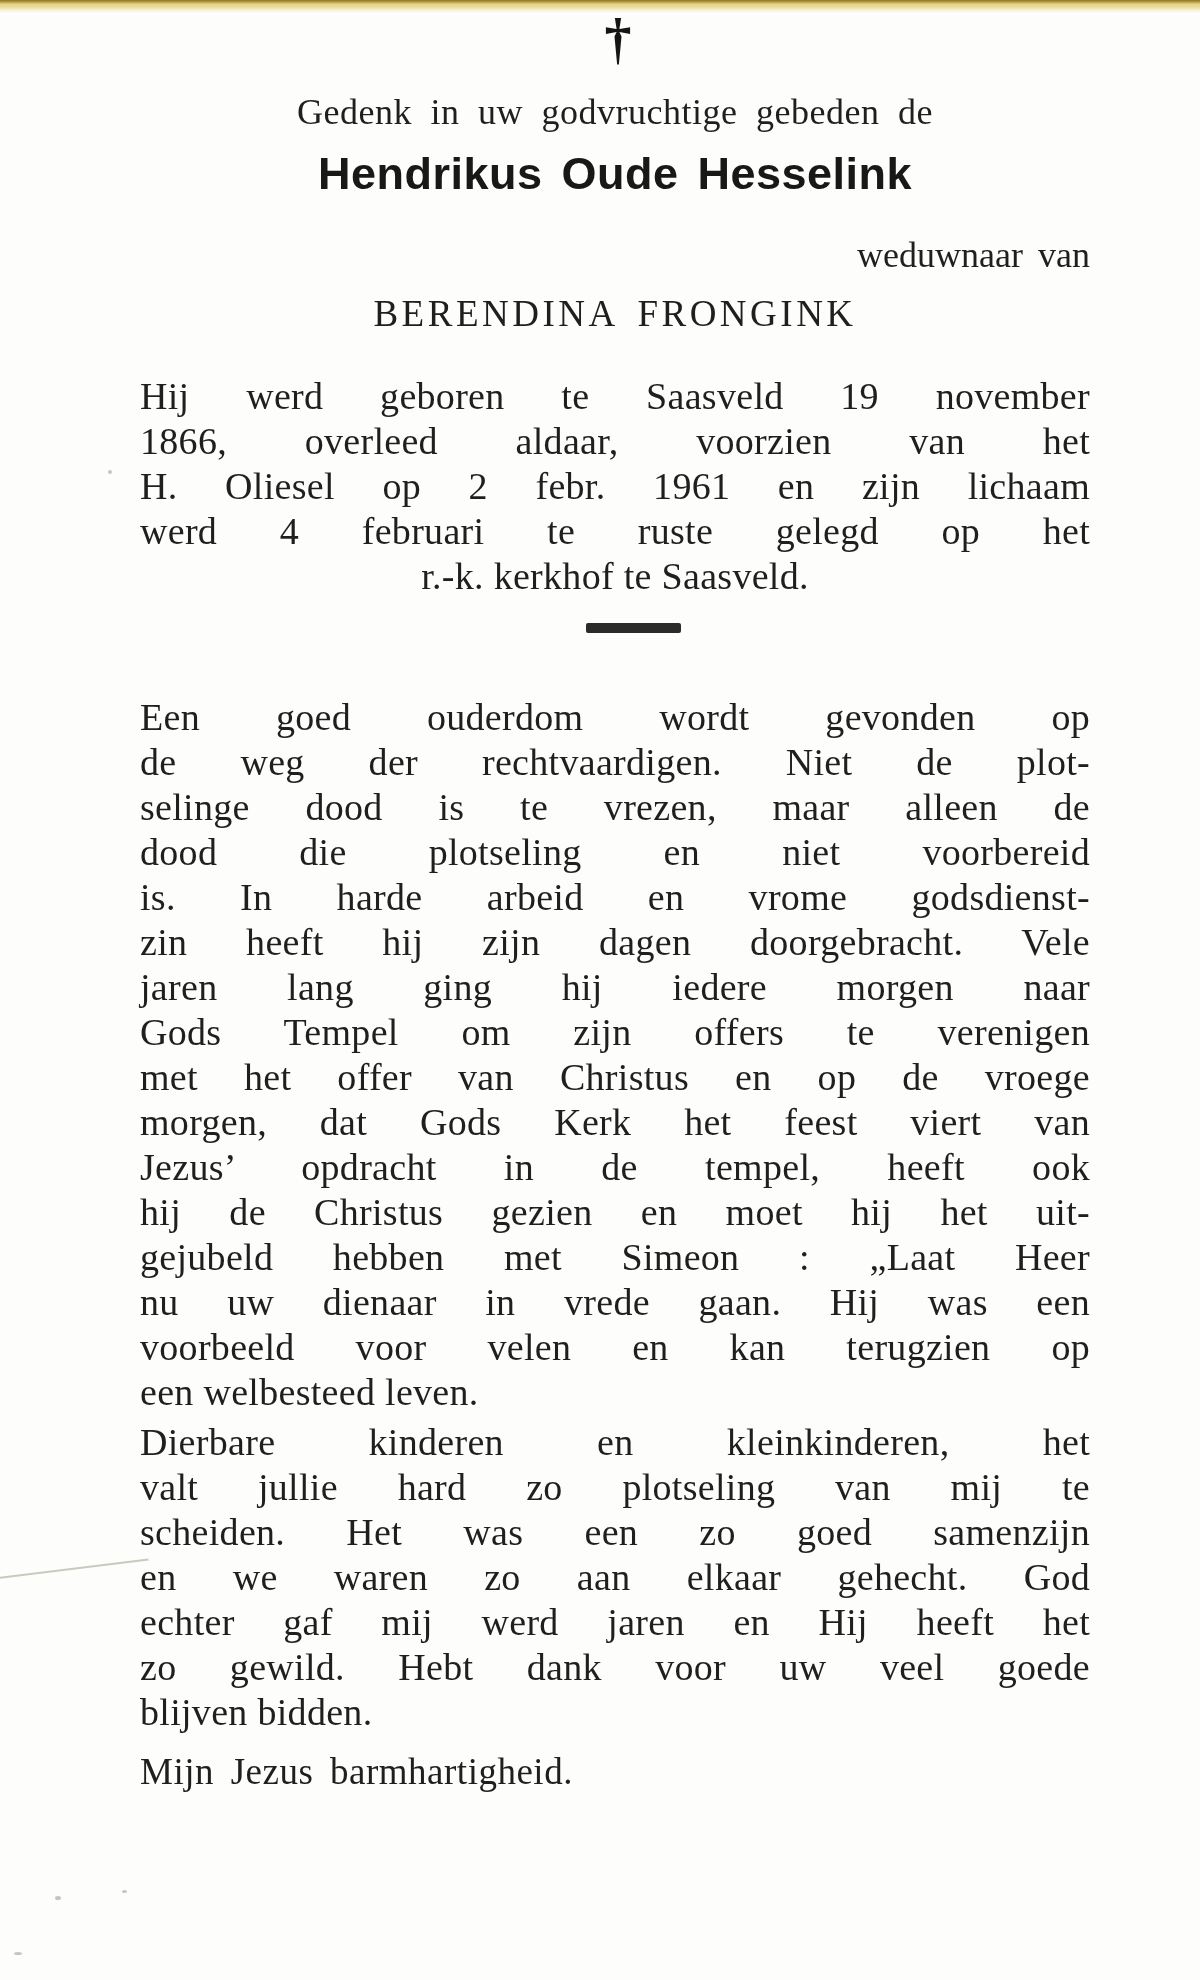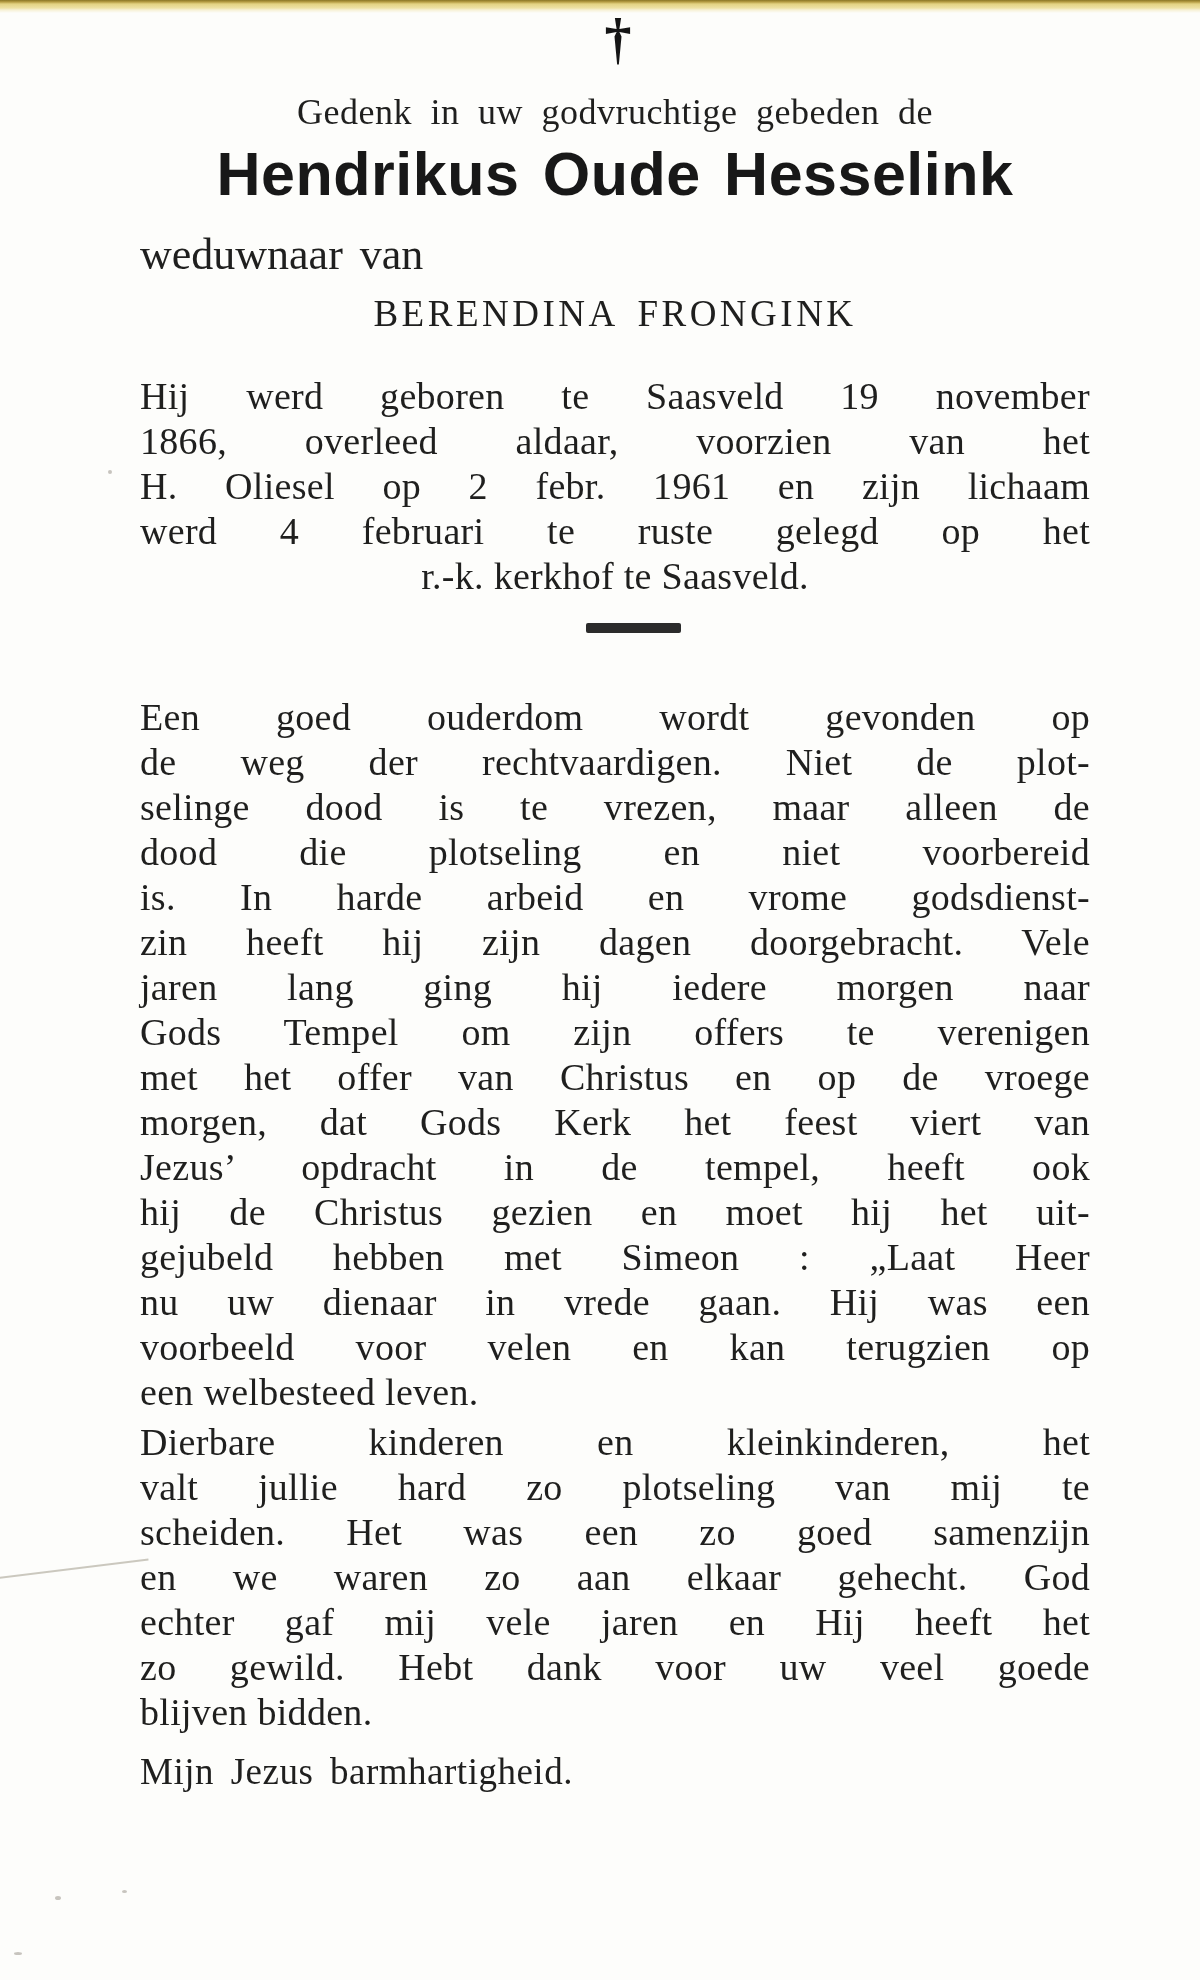--- a/index.html
+++ b/index.html
@@ -46,28 +46,28 @@
     text-align:center;
     font-size:36px;line-height:40px;
     word-spacing:9px;letter-spacing:0.5px;
   }
   .intro-line.second{margin-top:14px;}
   .name{
     margin:18px 0 0 0;
     text-align:center;
     font-family:"Liberation Sans","DejaVu Sans",sans-serif;
     font-weight:700;
-    font-size:61px;line-height:48px;
+    font-size:45px;line-height:48px;
     letter-spacing:0.5px;word-spacing:6px;
     color:#181818;
   }
   .relation{
     margin-top:38px;
-    text-align:left;
-    font-size:44px;line-height:38px;
+    text-align:right;
+    font-size:36px;line-height:38px;
     word-spacing:6px;
   }
   .spouse{
     margin-top:20px;
     text-align:center;
     font-size:37px;line-height:40px;
     letter-spacing:3.5px;word-spacing:8px;
   }
   .jblock{font-size:38px;line-height:45px;}
   .jblock > div{
@@ -151,21 +151,21 @@
         <div>gejubeld hebben met Simeon : „Laat Heer</div>
         <div>nu uw dienaar in vrede gaan. Hij was een</div>
         <div>voorbeeld voor velen en kan terugzien op</div>
         <div>een welbesteed leven.</div>
       </div>
     <div class="para para2 jblock">
         <div>Dierbare kinderen en kleinkinderen, het</div>
         <div>valt jullie hard zo plotseling van mij te</div>
         <div>scheiden. Het was een zo goed samenzijn</div>
         <div>en we waren zo aan elkaar gehecht. God</div>
-        <div>echter gaf mij vele jaren en Hij heeft het</div>
+        <div>echter gaf mij werd jaren en Hij heeft het</div>
         <div>zo gewild. Hebt dank voor uw veel goede</div>
         <div>blijven bidden.</div>
       </div>
 
     <div class="closing">Mijn Jezus barmhartigheid.</div>
   </div>
 
   <div class="crease"></div>
   <div class="speck s1"></div>
   <div class="speck s2"></div>

